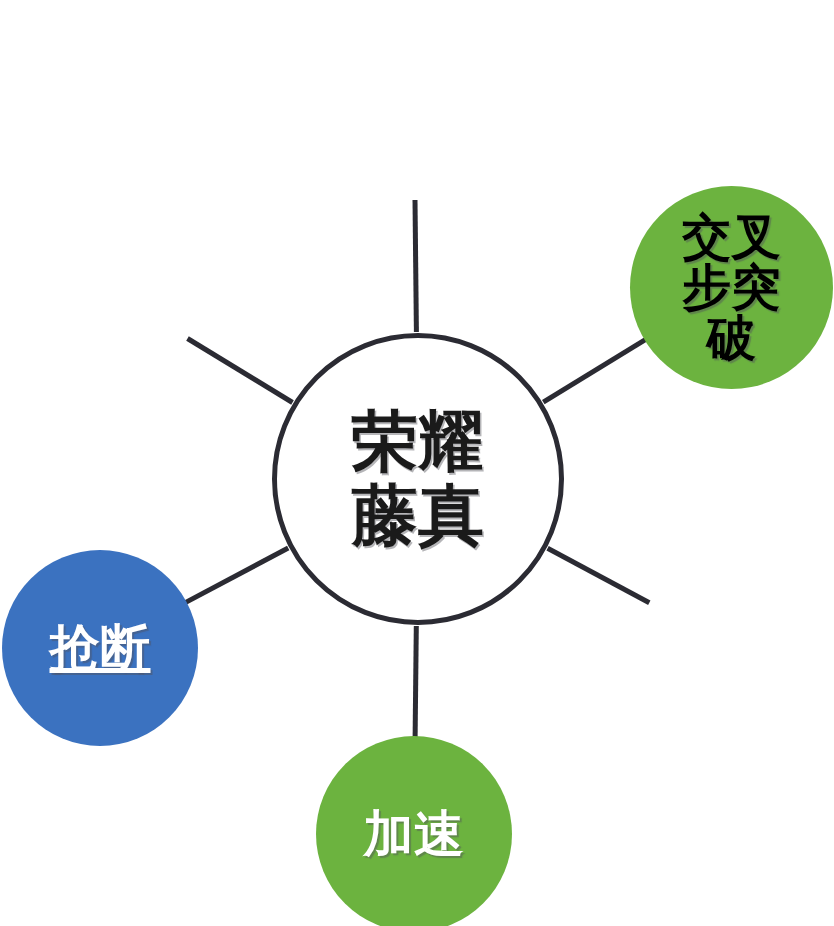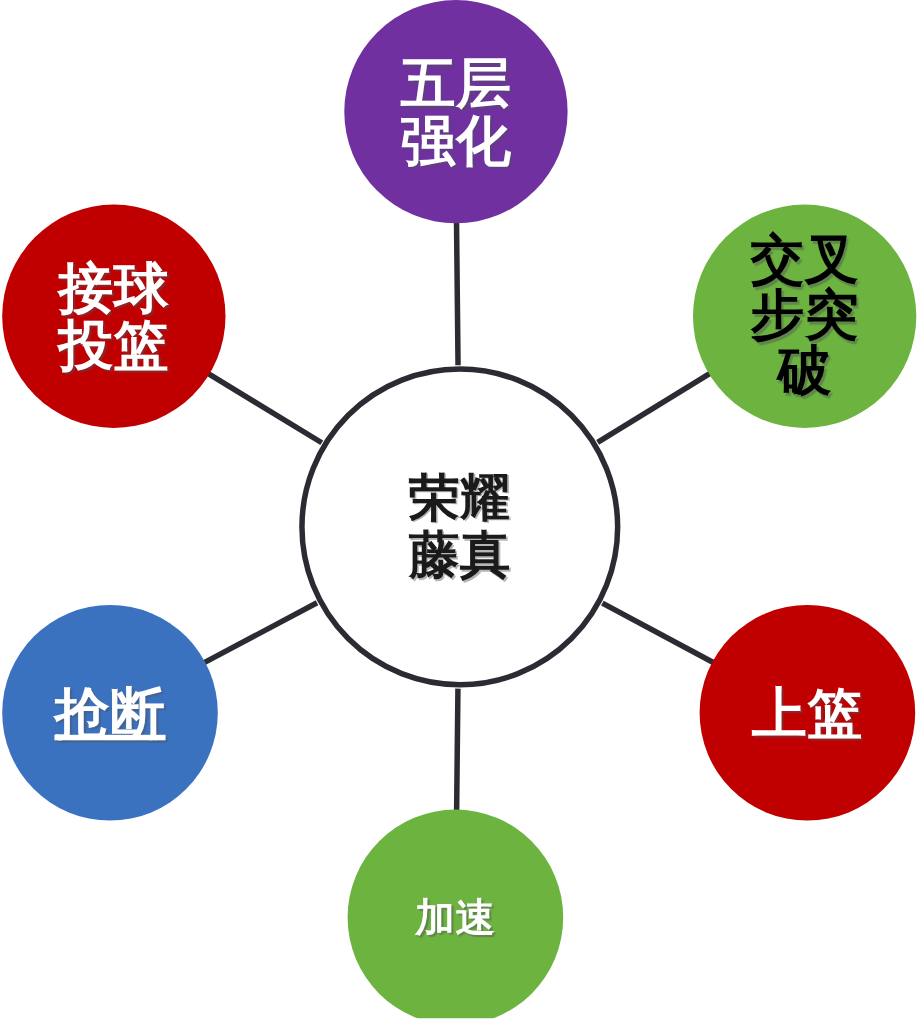--- a/index.html
+++ b/index.html
@@ -47,21 +47,21 @@
   #hub {
     left: 272px;
     top: 333px;
     width: 292px;
     height: 292px;
     background: #ffffff;
     border: 5px solid #2b2b33;
   }
   #hub .node-label {
     color: #1a1a1a;
-    font-size: 46px;
+    font-size: 66px;
     line-height: 1.12;
     text-shadow: 1.5px 1.5px 0 rgba(120,120,125,0.55);
   }
   
   #node-top {
     left: 313px;
     top: 0px;
     width: 203px;
     height: 203px;
   }
@@ -82,21 +82,21 @@
     height: 196px;
   }
   #node-lower-right .node-label { font-size: 50px; }
 
   #node-bottom {
     left: 316px;
     top: 736px;
     width: 196px;
     height: 196px;
   }
-  #node-bottom .node-label { font-size: 36px; }
+  #node-bottom .node-label { font-size: 50px; }
 
   #node-lower-left {
     left: 2px;
     top: 550px;
     width: 196px;
     height: 196px;
   }
   #node-lower-left .node-label { font-size: 50px; }
 
   #node-upper-left {
@@ -119,46 +119,35 @@
 
   <svg id="spokes" viewBox="0 0 834 926" width="834" height="926" aria-hidden="true">
       <line x1="416.4" y1="332.0" x2="415.0" y2="200.0" stroke="#2b2b33" stroke-width="5" stroke-linecap="butt"></line>
       <line x1="543.3" y1="402.1" x2="646.6" y2="338.8" stroke="#2b2b33" stroke-width="5" stroke-linecap="butt"></line>
       <line x1="547.6" y1="548.3" x2="649.3" y2="602.7" stroke="#2b2b33" stroke-width="5" stroke-linecap="butt"></line>
       <line x1="416.3" y1="626.0" x2="415.1" y2="738.0" stroke="#2b2b33" stroke-width="5" stroke-linecap="butt"></line>
       <line x1="288.2" y1="548.0" x2="184.8" y2="602.9" stroke="#2b2b33" stroke-width="5" stroke-linecap="butt"></line>
       <line x1="292.5" y1="402.5" x2="187.5" y2="338.5" stroke="#2b2b33" stroke-width="5" stroke-linecap="butt"></line>
     </svg>
 
-  <div class="node satellite" id="node-top" style="background: rgb(112, 48, 160);">
-    <span class="node-label" style="color: rgb(255, 255, 255);">五层
-强化</span>
-  </div>
 
   <div class="node satellite" id="node-upper-right" style="background: rgb(108, 179, 63);">
     <span class="node-label" style="color: #000000;">交叉
 步突
 破</span>
   </div>
 
-  <div class="node satellite" id="node-lower-right" style="background: rgb(192, 0, 0);">
-    <span class="node-label" style="color: rgb(255, 255, 255);">上篮</span>
-  </div>
 
   <div class="node satellite" id="node-bottom" style="background: rgb(108, 179, 63);">
     <span class="node-label" style="color: rgb(255, 255, 255);">加速</span>
   </div>
 
   <div class="node satellite" id="node-lower-left" style="background: rgb(59, 114, 192);">
     <span class="node-label" style="color: rgb(255, 255, 255); text-decoration: underline;">抢断</span>
   </div>
 
-  <div class="node satellite" id="node-upper-left" style="background: rgb(192, 0, 0);">
-    <span class="node-label" style="color: rgb(255, 255, 255);">接球
-投篮</span>
-  </div>
 
   <div class="node" id="hub" style="background: rgb(255, 255, 255); border-color: rgb(43, 43, 51);">
     <span class="node-label" style="color: rgb(26, 26, 26);">荣耀
 藤真</span>
   </div>
 
 </div>
 
 </body></html>

